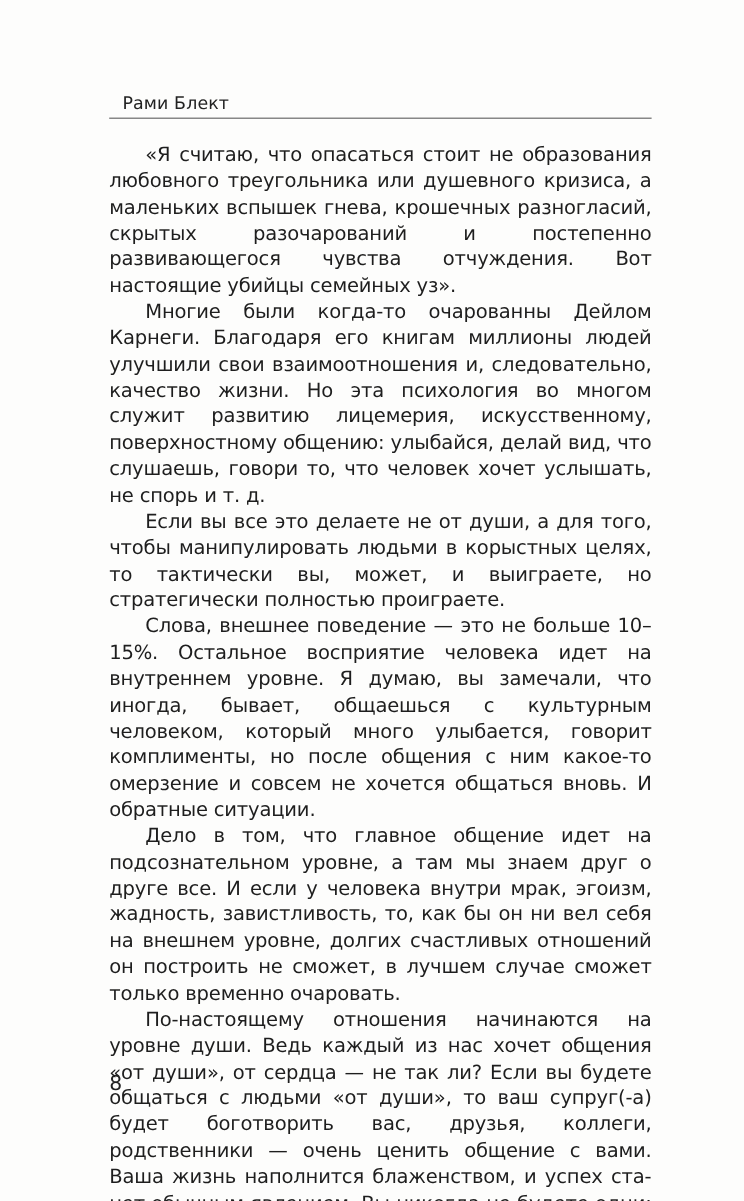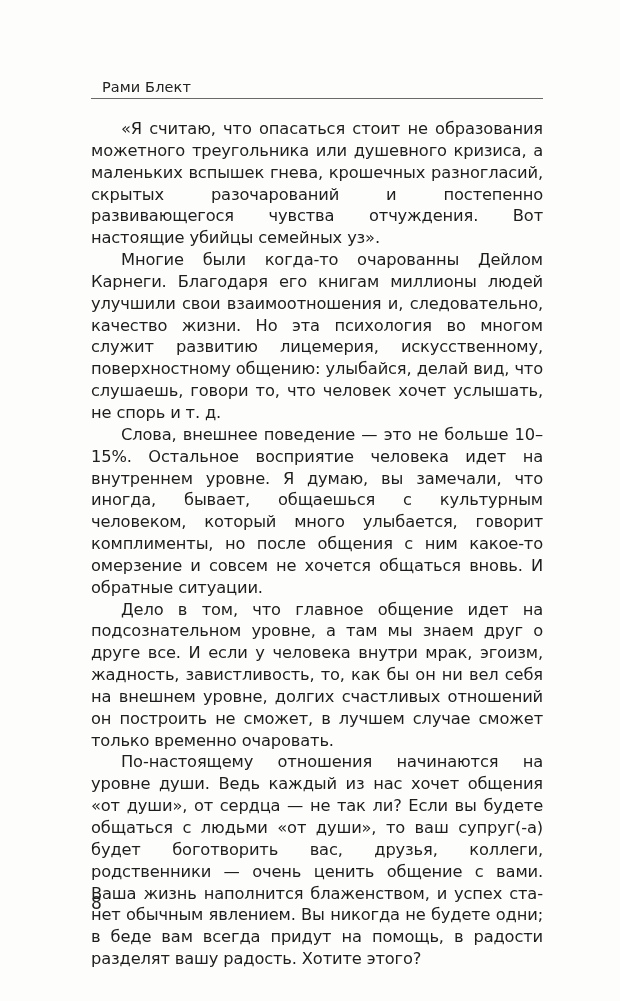--- a/index.html
+++ b/index.html
@@ -33,21 +33,22 @@
   }
 </style>
 </head>
 <body>
 
 <div class="page">
   <div class="running-head">Рами Блект</div>
   <div class="head-rule"></div>
 
   <div class="body-text">
-    <p>«Я считаю, что опасаться стоит не образования может­ного треугольника или душевного кризиса, а маленьких вспышек гнева, крошечных разногласий, скрытых разо­чарований и постепенно развивающегося чувства отчуж­дения. Вот настоящие убийцы семейных уз».</p>
+    <p>«Я считаю, что опасаться стоит не образования любов­ного треугольника или душевного кризиса, а маленьких вспышек гнева, крошечных разногласий, скрытых разо­чарований и постепенно развивающегося чувства отчуж­дения. Вот настоящие убийцы семейных уз».</p>
     <p>Многие были когда-то очарованны Дейлом Карнеги. Благодаря его книгам миллионы людей улучшили свои вза­имоотношения и, следовательно, качество жизни. Но эта психология во многом служит развитию лицемерия, искус­ственному, поверхностному общению: улыбайся, делай вид, что слушаешь, говори то, что человек хочет услышать, не спорь и т. д.</p>
+    <p>Если вы все это делаете не от души, а для того, чтобы манипулировать людьми в корыстных целях, то тактиче­ски вы, может, и выиграете, но стратегически полностью проиграете.</p>
     <p>Слова, внешнее поведение — это не больше 10–15%. Остальное восприятие человека идет на внутреннем уров­не. Я думаю, вы замечали, что иногда, бывает, общаешься с культурным человеком, который много улыбается, гово­рит комплименты, но после общения с ним какое-то омер­зение и совсем не хочется общаться вновь. И обратные ситуации.</p>
     <p>Дело в том, что главное общение идет на подсозна­тельном уровне, а там мы знаем друг о друге все. И если у человека внутри мрак, эгоизм, жадность, завистливость, то, как бы он ни вел себя на внешнем уровне, долгих счастливых отношений он построить не сможет, в лучшем случае сможет только временно очаровать.</p>
     <p>По-настоящему отношения начинаются на уровне души. Ведь каждый из нас хочет общения «от души», от сердца — не так ли? Если вы будете общаться с людьми «от души», то ваш супруг(-а) будет боготворить вас, дру­зья, коллеги, родственники — очень ценить общение с вами. Ваша жизнь наполнится блаженством, и успех ста­нет обычным явлением. Вы никогда не будете одни; в беде вам всегда придут на помощь, в радости разделят вашу радость. Хотите этого?</p>
   </div>
 
   <div class="page-number">8</div>
 </div>
 
 </body></html>

